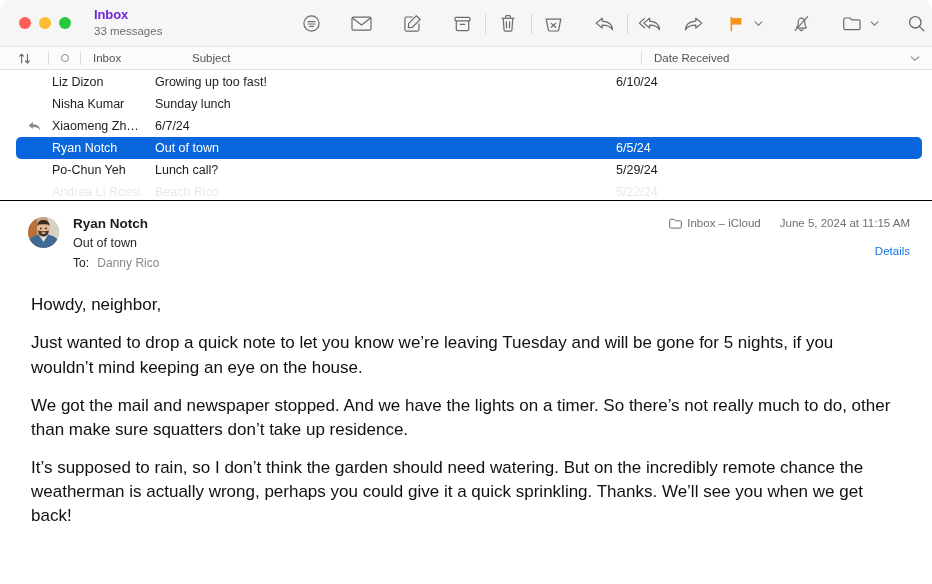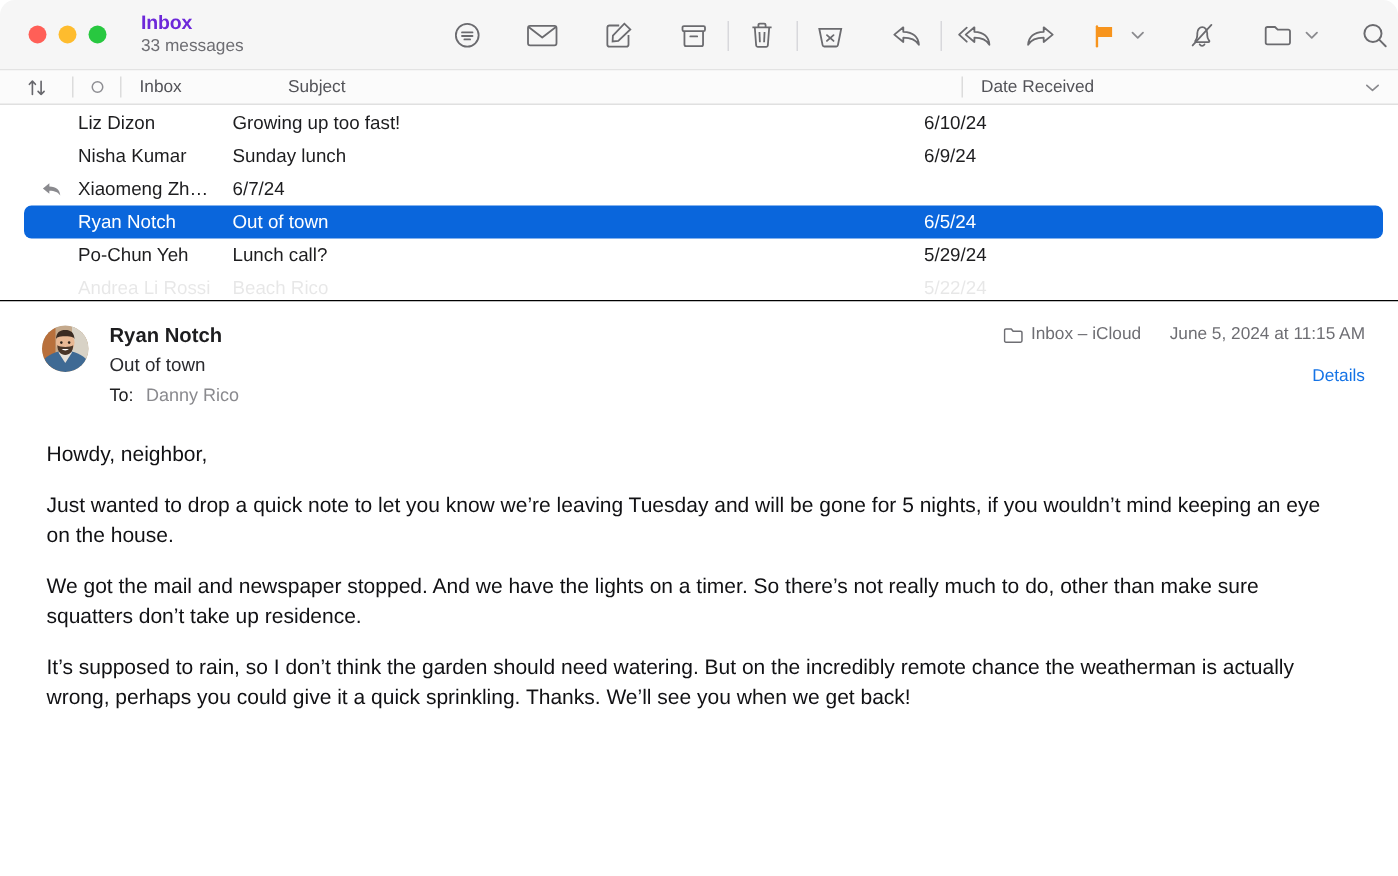--- a/index.html
+++ b/index.html
@@ -272,21 +272,21 @@
   .head-details {
     margin-top: 16px;
     color: #1473e6;
     font-size: 11.5px;
     cursor: default;
   }
 
   
   .msg-body {
     padding: 22px 40px 0 31px;
-    font-size: 14px;
+    font-size: 17px;
     color: #111114;
     line-height: 1.42;
   }
   .msg-body p { margin-bottom: 14px; max-width: 870px; }
   .msg-body p:last-child { margin-bottom: 0; }
 </style>
 </head>
 <body>
 
 <div class="window">
@@ -470,21 +470,20 @@
       <span class="msg-flag"></span>
       <span class="msg-from">Liz Dizon</span>
       <span class="msg-subject">Growing up too fast!</span>
       <span class="msg-date">6/10/24</span>
     </div>
 
     <div class="msg-row">
       <span class="msg-flag"></span>
       <span class="msg-from">Nisha Kumar</span>
       <span class="msg-subject">Sunday lunch</span>
-      <span class="msg-date">6/9/24</span>
     </div>
 
     <div class="msg-row">
       <span class="msg-flag">
         <svg width="13" height="11" viewBox="0 0 13 11" fill="currentColor">
           <path d="M4.9 1.1 L0.6 4.6 L4.9 8.1 V6.1 c3.6 0 5.9 1 7.3 3.3 c-0.3 -3.8 -2.5 -5.9 -7.3 -6.1 Z"></path>
         </svg>
       </span>
       <span class="msg-from">Xiaomeng Zh…</span>
       <span class="msg-date">6/7/24</span>

